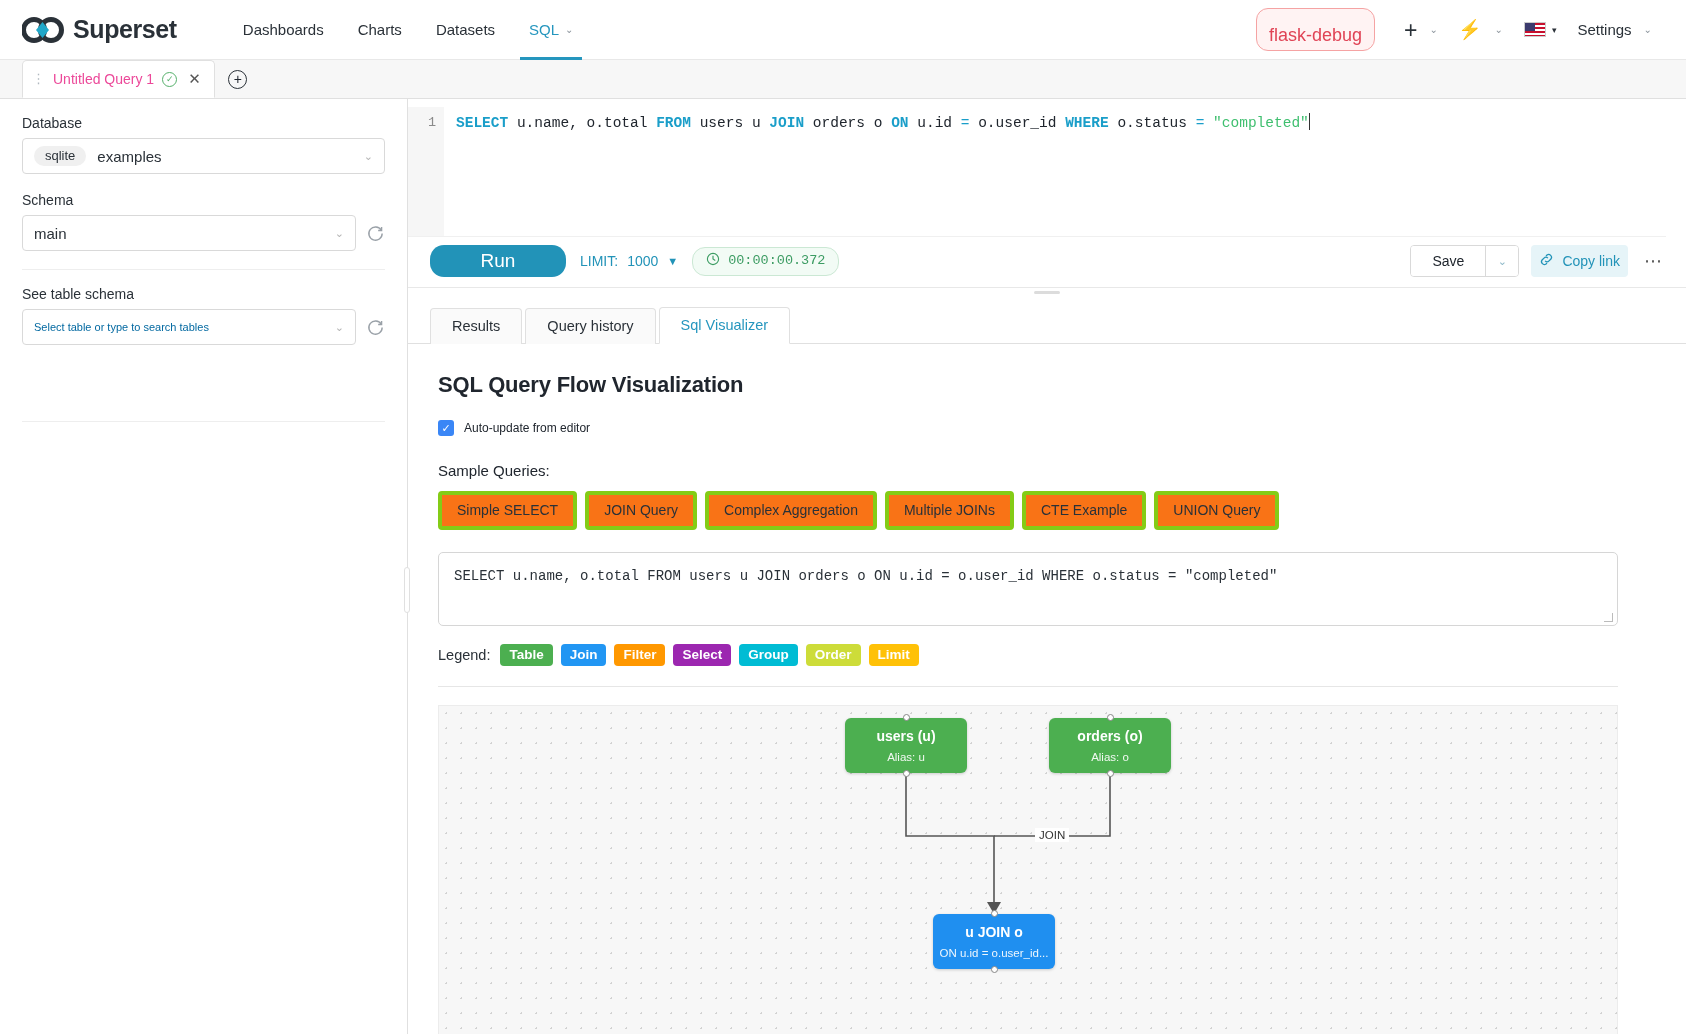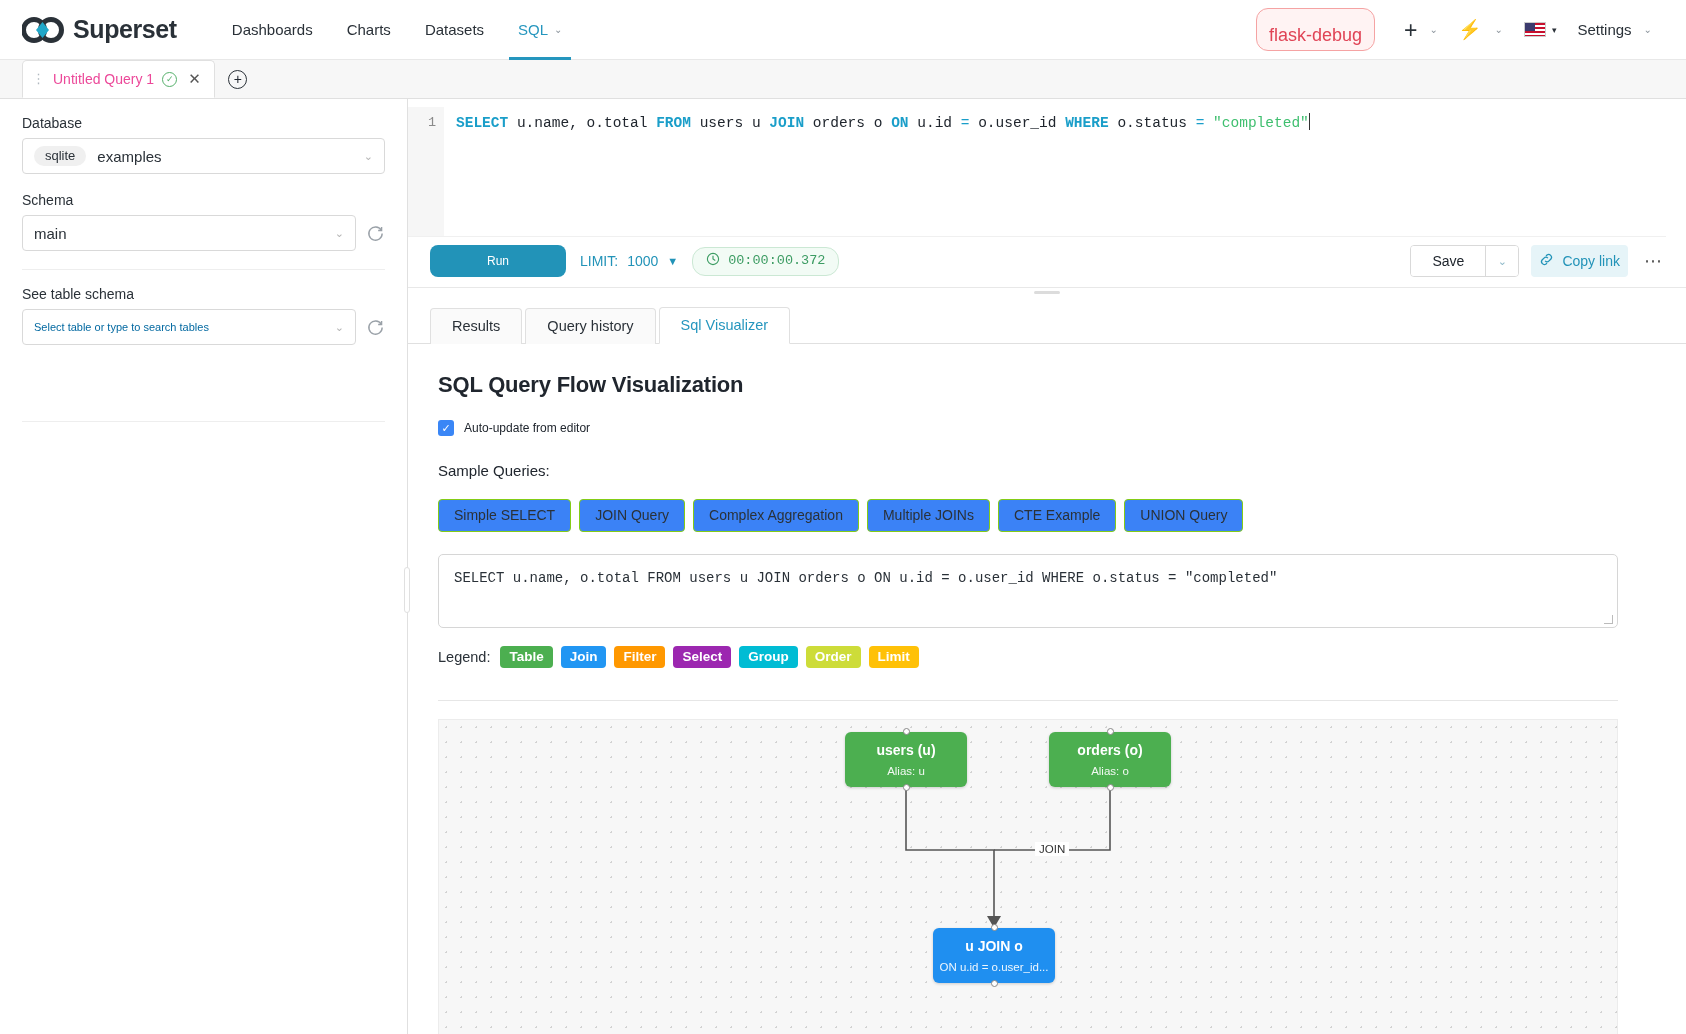--- a/index.html
+++ b/index.html
@@ -13,20 +13,21 @@
   }
   .app { width: 1686px; height: 1034px; position: relative; display: flex; flex-direction: column; }
 
   
   .navbar {
     height: 60px; min-height: 60px;
     display: flex; align-items: center;
     padding: 0 26px 0 22px;
     border-bottom: 1px solid #e8e8e8;
     background: #fff;
+    gap: 11px;
   }
   .brand { display: flex; align-items: center; gap: 9px; margin-right: 38px; }
   .brand-logo { width: 42px; height: 26px; position: relative; }
   .brand-logo svg { display: block; }
   .brand-text { font-size: 25px; font-weight: bold; letter-spacing: -0.4px; color: #2a3138; }
   .nav-links { display: flex; align-items: center; height: 60px; }
   .nav-link {
     font-size: 15px; color: #2a3138; padding: 0 17px; height: 60px;
     display: flex; align-items: center; cursor: pointer; position: relative;
   }
@@ -135,22 +136,22 @@
     display: inline-block; width: 1px; height: 17px; background: #333;
     vertical-align: -3px; margin-left: 0px;
   }
 
   
   .toolbar {
     display: flex; align-items: center; padding: 8px 20px 10px 0; gap: 14px;
     border-bottom: 1px solid #e8e8e8; background: #fff;
   }
   .run-btn {
-    width: 136px; height: 32px; background: #2293b8; color: #fff; border-radius: 8px;
-    display: flex; align-items: center; justify-content: center; font-size: 12px; cursor: pointer;
+    width: 136px; height: 32px; background: #2293b8; color: #fff; border-radius: 14px;
+    display: flex; align-items: center; justify-content: center; font-size: 19px; cursor: pointer;
   }
   .limit-ctl { display: flex; align-items: center; gap: 9px; color: #2293b8; font-size: 14px; cursor: pointer; }
   .limit-num { font-weight: normal; }
   .limit-caret { font-size: 11px; }
   .timer-pill {
     border: 1px solid #cbe8d4; background: #f2fbf5; color: #3c9c63; border-radius: 13px;
     padding: 4px 13px 5px; font-size: 13.5px; font-family: "Liberation Mono", monospace;
     display: flex; align-items: center; gap: 8px;
   }
   .toolbar-right { margin-left: auto; display: flex; align-items: center; gap: 12px; }
@@ -192,36 +193,36 @@
   .checkrow { display: flex; align-items: center; gap: 10px; margin: 0 0 26px 6px; }
   .cbox {
     width: 16px; height: 16px; background: #3a86f6; border-radius: 3px;
     display: flex; align-items: center; justify-content: center; color: #fff;
     font-size: 11px; line-height: 1; cursor: pointer;
   }
   .checklabel { font-size: 12px; }
   .samples-label { font-size: 15px; margin: 0 0 12px 6px; }
   .sample-row { display: flex; gap: 8px; margin: 0 0 22px 6px; flex-wrap: wrap; }
   .sbtn {
-    border: 1px solid #84cc16; background: #3b82f6; border-radius: 4px;
-    padding: 7px 15px 8px; font-size: 14px; color: #2a3138; cursor: pointer; margin-top: 8px;
+    border: 4px solid #84cc16; background: #f97316; border-radius: 4px;
+    padding: 7px 15px 8px; font-size: 14px; color: #2a3138; cursor: pointer;
   }
   .qbox {
     margin: 0 6px 18px 6px; border: 1px solid #d6d6d6; border-radius: 5px;
     padding: 13px 15px; font-family: "Liberation Mono", monospace; font-size: 14px;
     color: #2a3138; min-height: 74px; background: #fff; position: relative; resize: none;
     width: calc(100% - 12px); line-height: 20px;
   }
   .qbox-resizer {
     position: absolute; right: 4px; bottom: 3px; width: 9px; height: 9px;
     border-right: 1.5px solid #bbb; border-bottom: 1.5px solid #bbb;
   }
   .legend-row {
     display: flex; align-items: center; gap: 8px; margin: 0 6px 0 6px;
-    padding-bottom: 32px; border-bottom: 1px solid #e6e6e6;
+    padding-bottom: 20px; border-bottom: 1px solid #e6e6e6;
   }
   .legend-label { font-size: 14.5px; color: #2a3138; margin-right: 2px; }
   .lchip { color: #fff; font-size: 13.5px; font-weight: bold; border-radius: 4px; padding: 3px 9px 4px; }
 
   
   .canvas {
     margin: 18px 6px 0 6px; background: #f7f7f7; border: 1px solid #ececec;
     height: 330px; position: relative; overflow: hidden;
     background-image: radial-gradient(#d2d2d2 1px, transparent 1px);
     background-size: 15px 15px;

